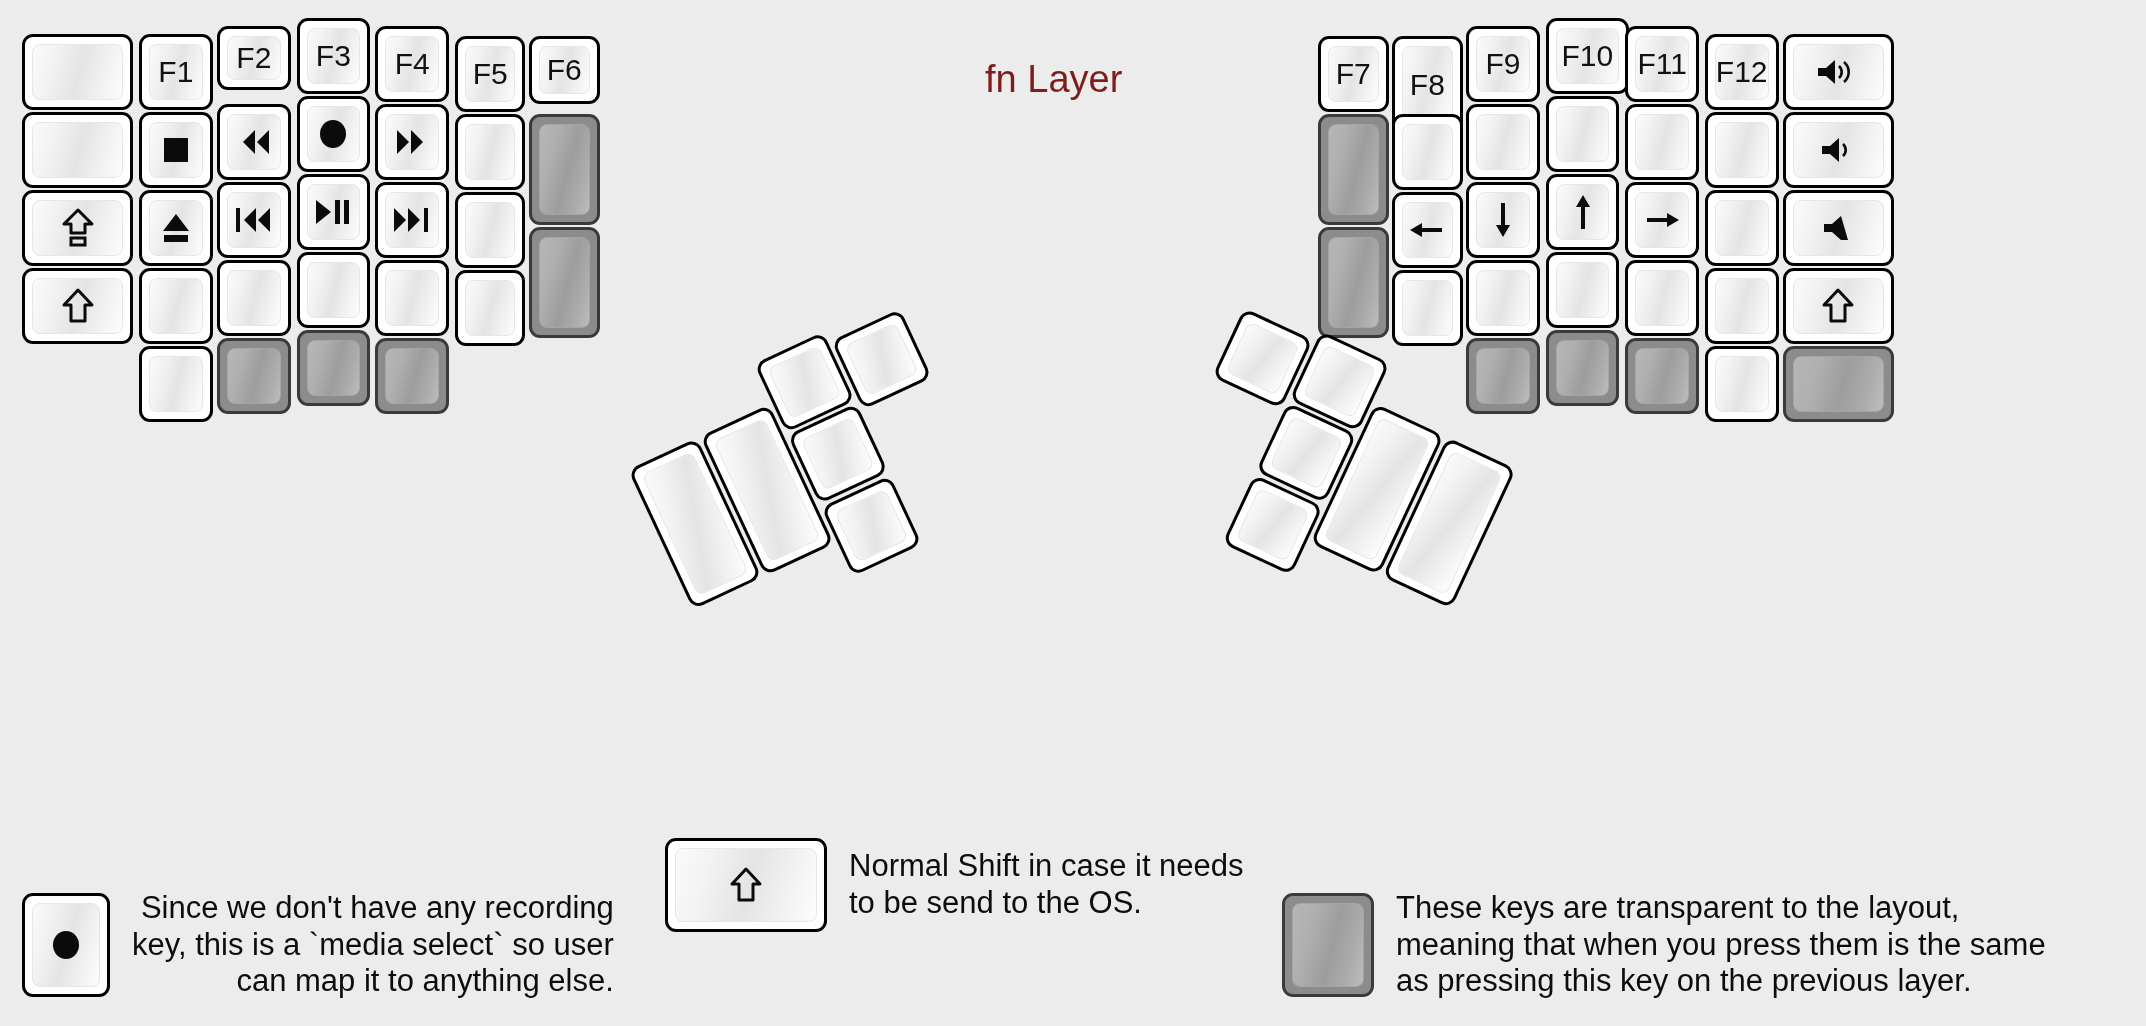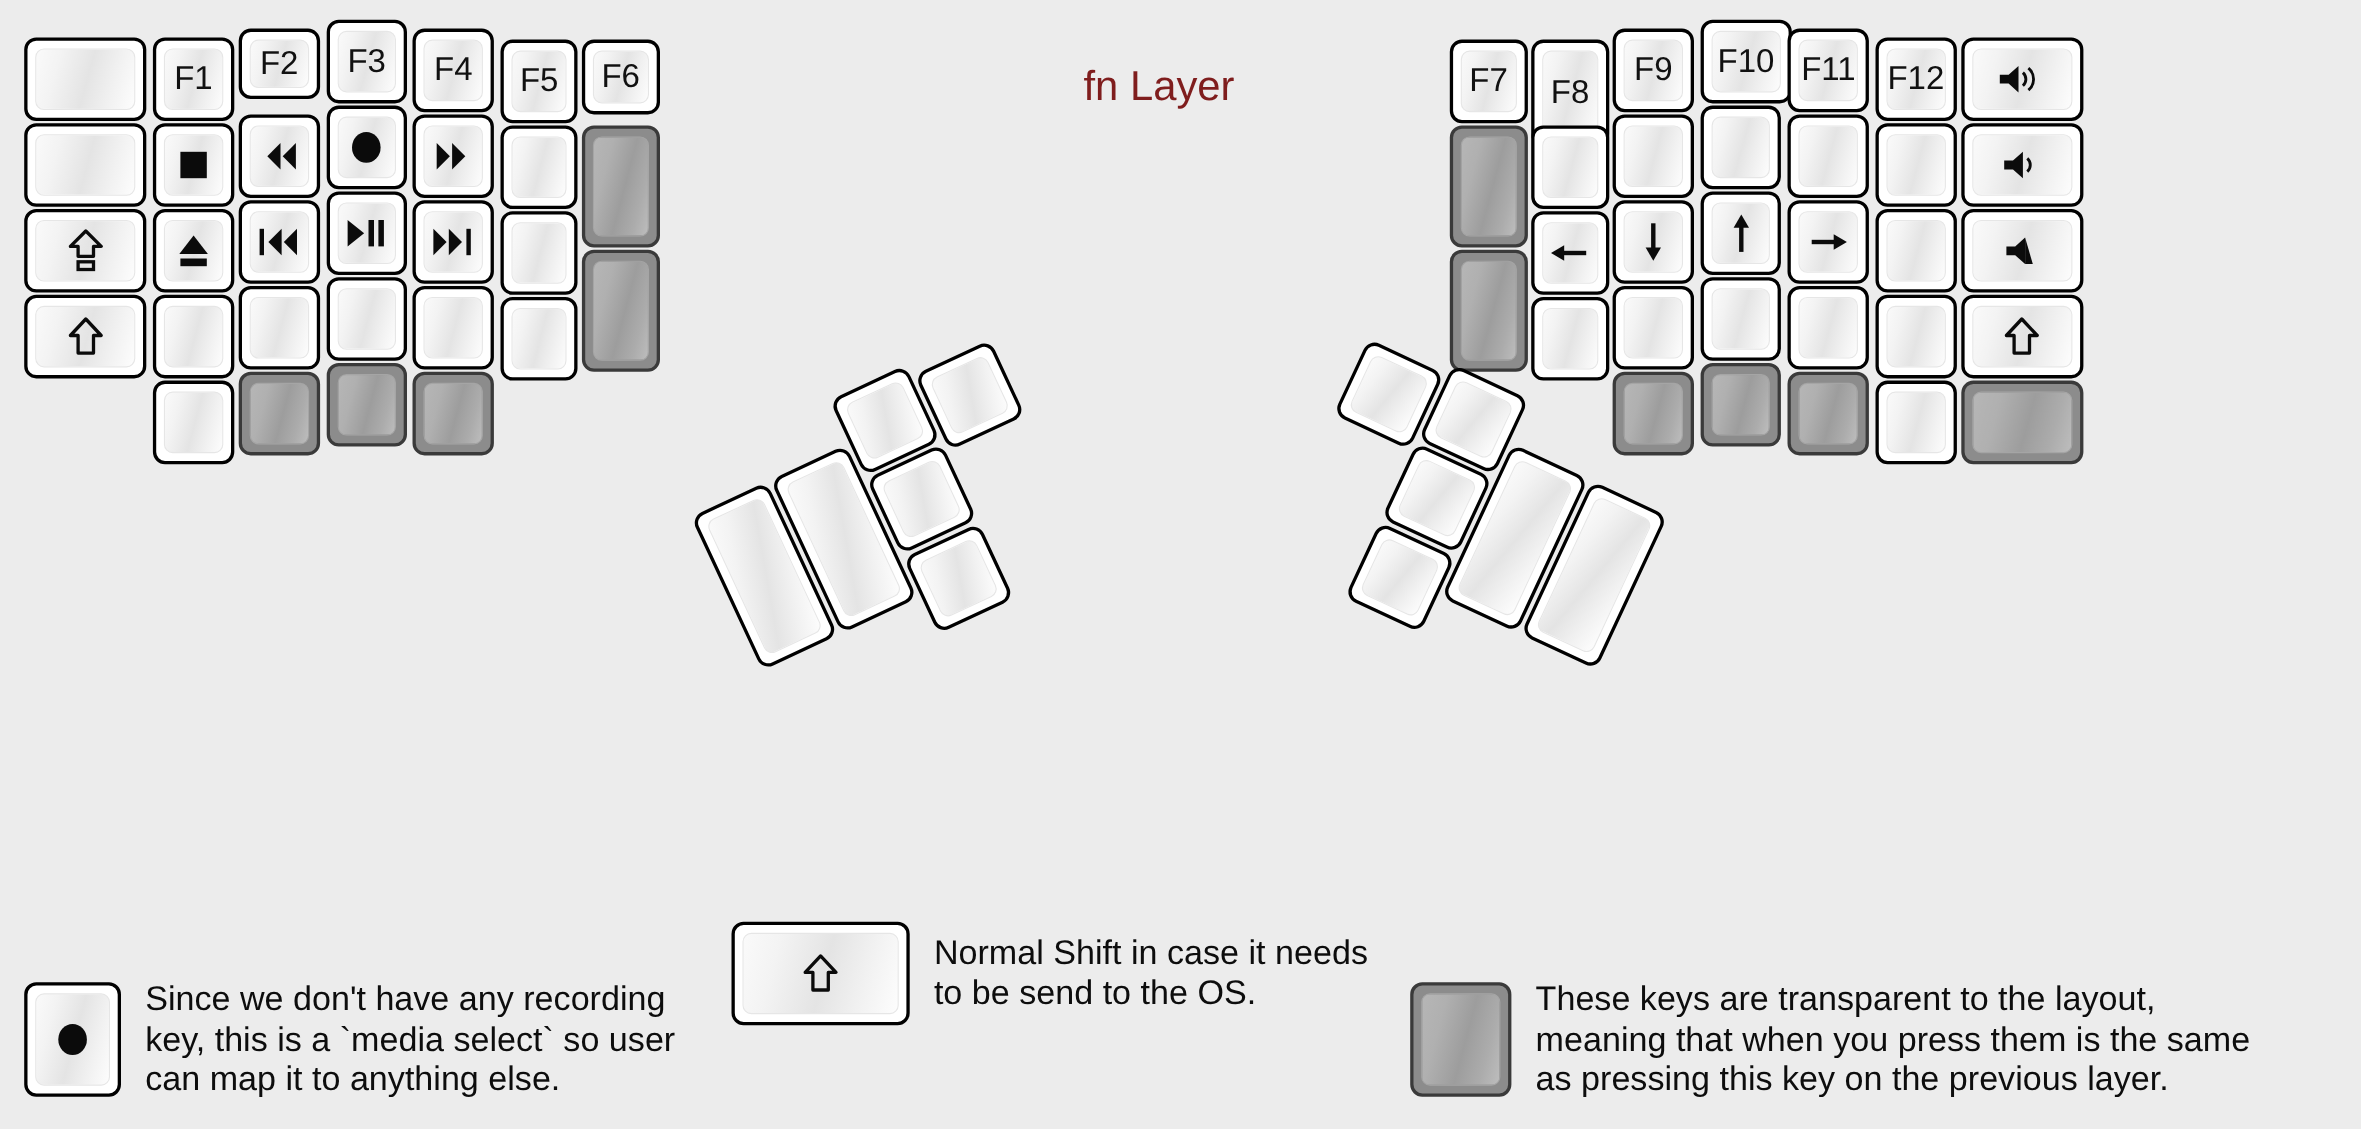--- a/index.html
+++ b/index.html
@@ -453,21 +453,21 @@
         <div class="cap"></div>
       </div>
       <div class="key" style="left: 0px; top: 0px; width: 76px; height: 76px; transform: translate(1518px, 470px) rotate(25deg) translate(-237.12px, 35.88px); transform-origin: 0px 0px;">
         <div class="cap"></div>
       </div>
       <div class="key" style="left: 0px; top: 0px; width: 76px; height: 76px; transform: translate(1518px, 470px) rotate(25deg) translate(-237.12px, 115.44px); transform-origin: 0px 0px;">
         <div class="cap"></div>
       </div>
     </div>
   <div id="legend">
-      <div class="legend-item" style="left: 22px; top: 890px;">
+      <div class="legend-item" style="left: 22px; top: 890px; text-align: right;">
         <div class="legend-key" style="width: 88px; height: 104px;">
           <div class="cap">
             <span class="lbl gl">
               <svg width="30" height="30" viewBox="0 0 30 30">
                 <ellipse cx="15" cy="15" rx="13" ry="14" fill="#0b0b0b"></ellipse>
               </svg>
             </span>
           </div>
         </div>
         <div class="legend-text">Since we don't have any recording

